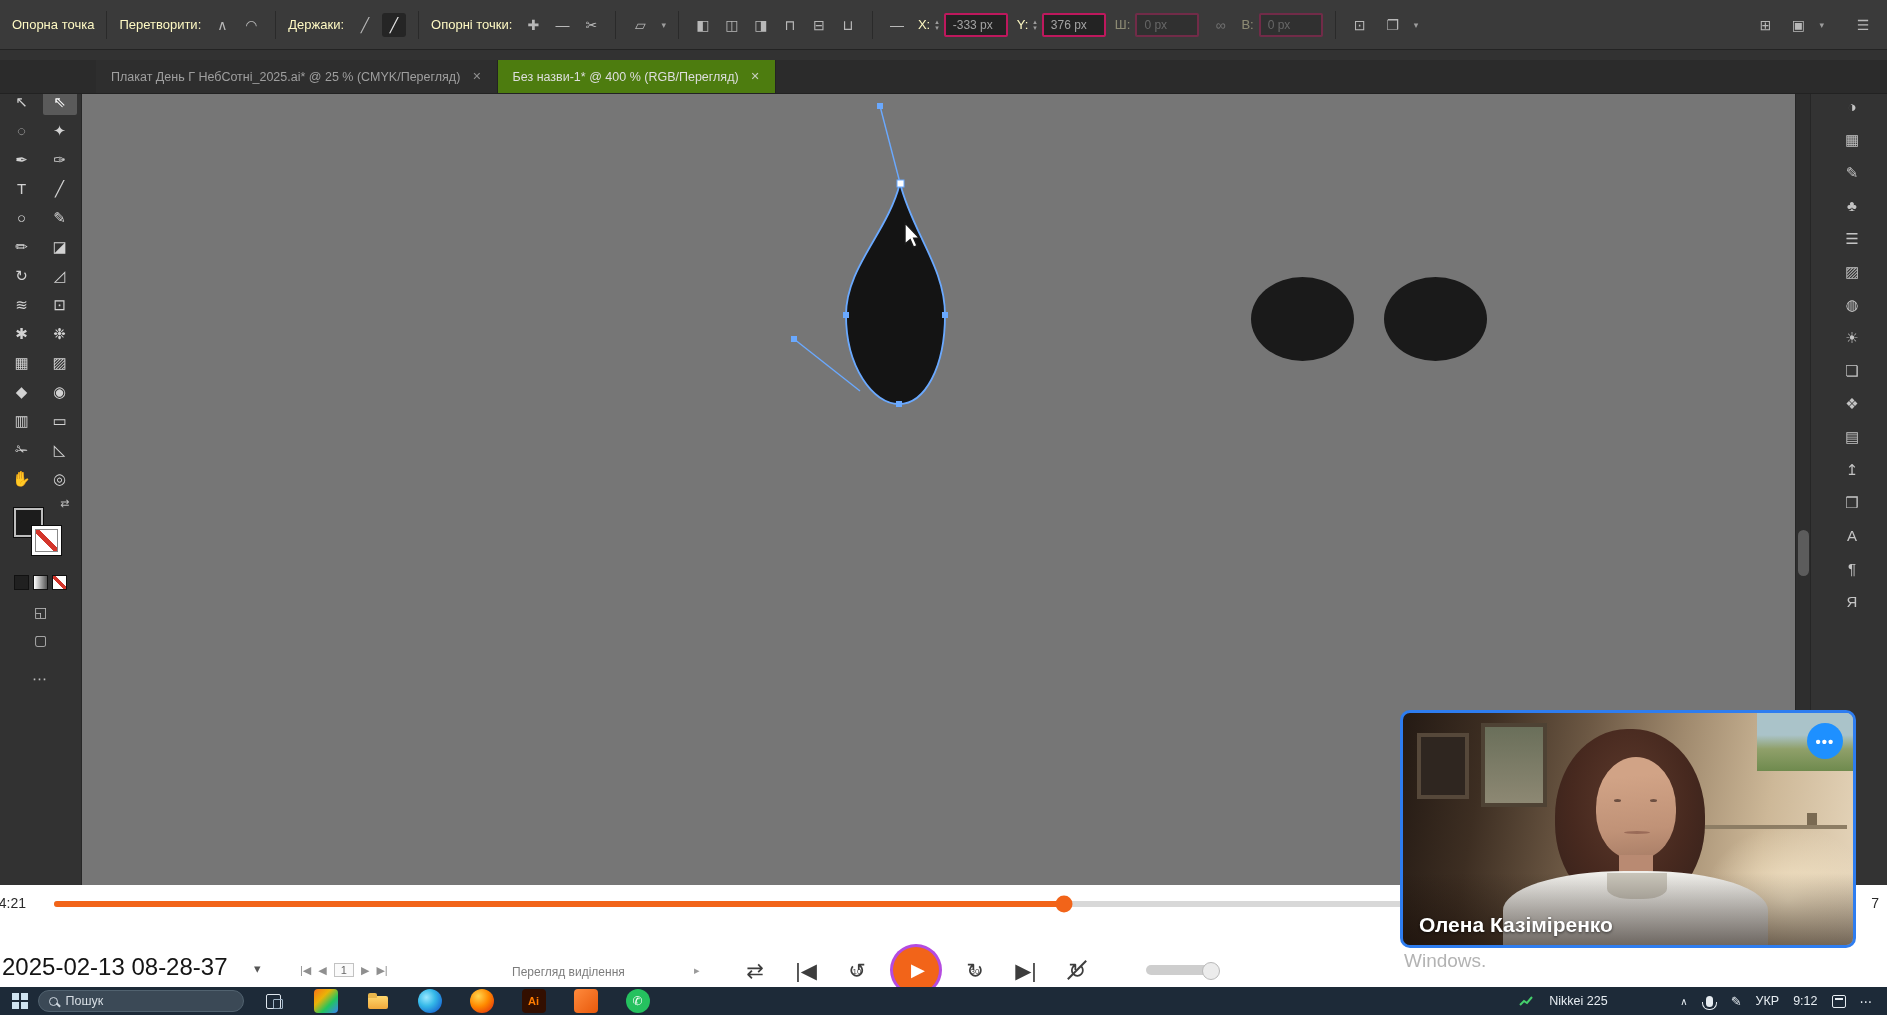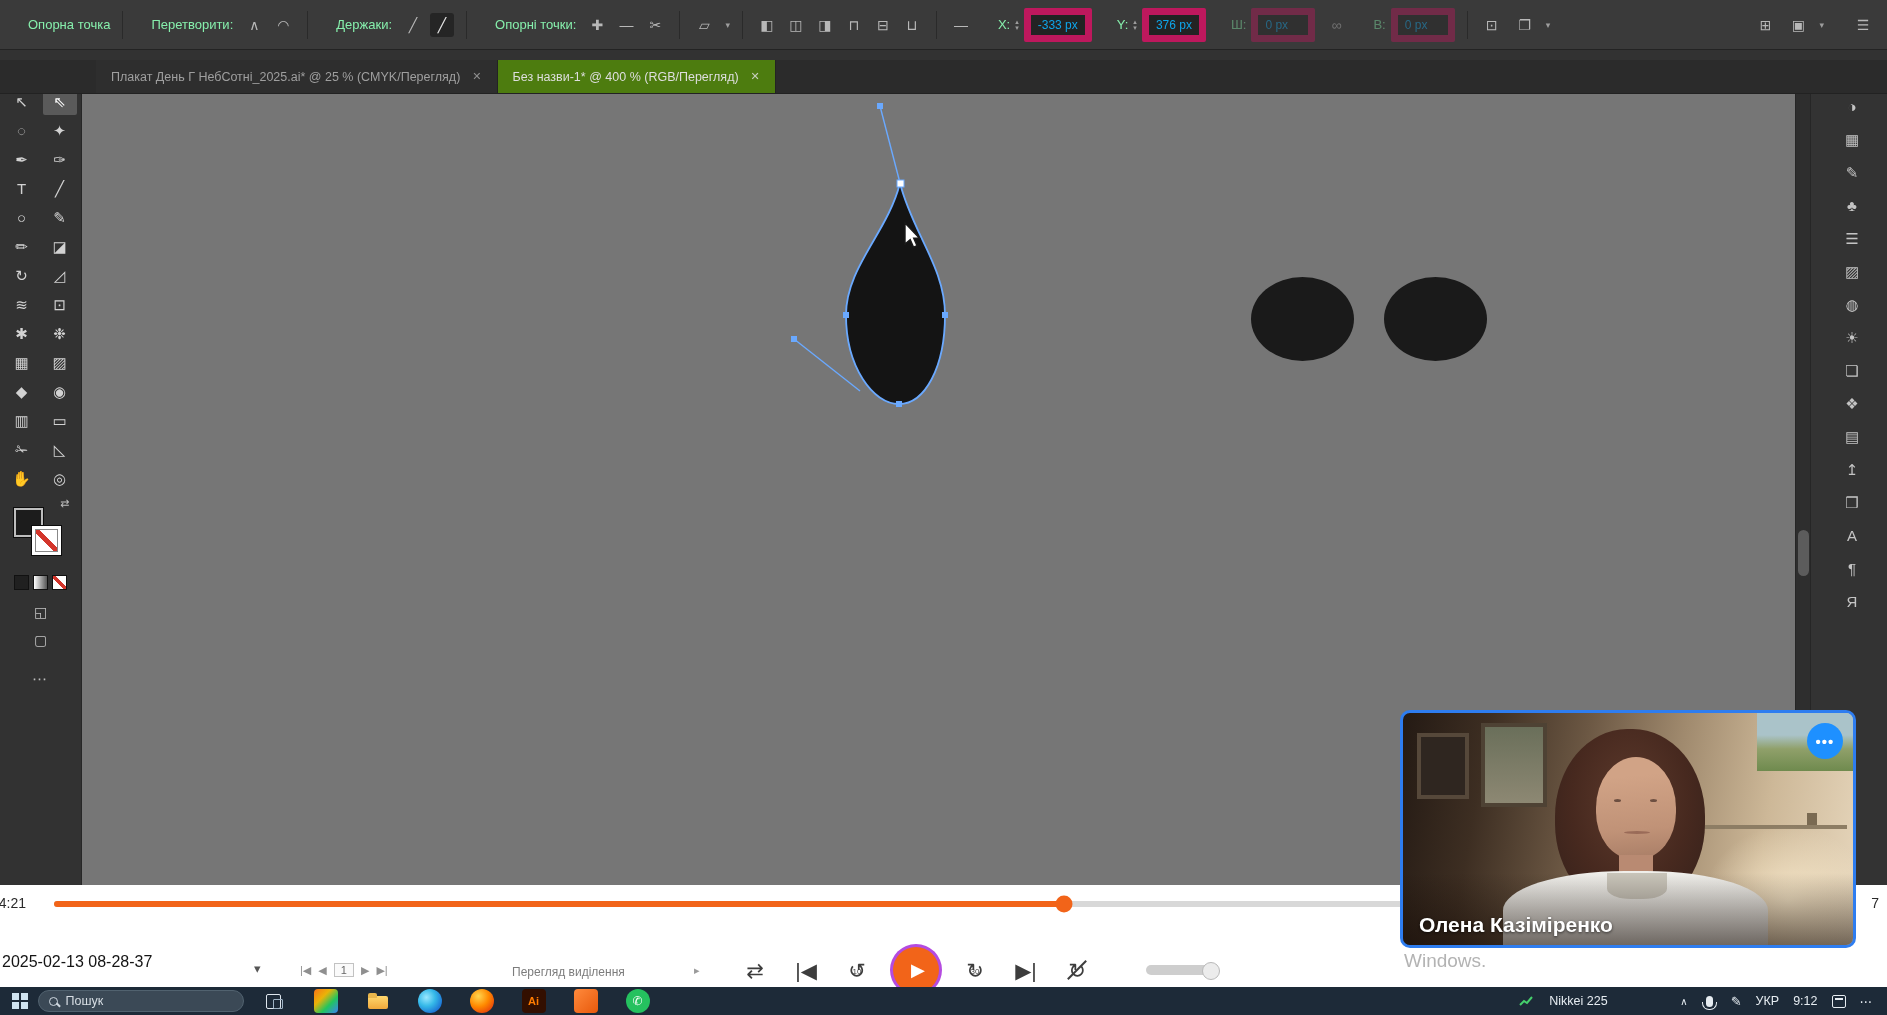--- a/index.html
+++ b/index.html
@@ -4,27 +4,27 @@
 <style>
   * { margin:0; padding:0; box-sizing:border-box; }
   html,body { width:1887px; height:1015px; overflow:hidden; background:#323232;
     font-family:"Liberation Sans", sans-serif; user-select:none; }
   body { position:relative; }
 
   
   .control-bar { position:absolute; left:0; top:0; width:100%; height:50px;
     background:#3a3a3a; border-bottom:1px solid #232323; display:flex; align-items:center;
     padding:0 12px; gap:9px; color:#c5c5c5; font-size:13px; z-index:10; }
-  .cb-label { white-space:nowrap; color:#86efac;margin-left:16px; }
+  .cb-label { white-space:nowrap; color:#fef9c3; }
   .cb-sep { width:1px; height:28px; background:#2a2a2a; margin:0 3px; flex:none; }
   .cb-icon { width:24px; height:24px; display:flex; align-items:center; justify-content:center;
     color:#b8b8b8; font-size:14px; border-radius:3px; flex:none; }
   .cb-icon.active { background:#252525; color:#e8e8e8; }
-  .cb-box { background:#232323; border:7px solid #be185d; border-radius:2px; padding:3px 7px;
-    min-width:64px; color:#0ea5e9; font-size:12px; white-space:nowrap; }
+  .cb-box { background:#232323; border:2px solid #be185d; border-radius:2px; padding:3px 7px;
+    min-width:64px; color:#a3a3a3; font-size:12px; white-space:nowrap; }
   .cb-field { display:flex; align-items:center; gap:5px; }
   .stepper { display:flex; flex-direction:column; line-height:6px; font-size:7px; color:#9d9d9d; }
   .dim { opacity:.42; }
   .cb-spacer { flex:1; }
   .cb-chevron { font-size:9px; color:#9d9d9d; }
   [data-list] { display:flex; align-items:center; gap:5px; }
 
   
   .tab-bar { position:absolute; left:0; top:60px; width:100%; height:34px; background:#2b2b2b;
     border-bottom:1px solid #222; display:flex; align-items:stretch; padding-left:96px; z-index:9; }
@@ -88,21 +88,21 @@
   .player-strip { position:absolute; left:0; top:885px; width:100%; height:102px; background:#fff;
     z-index:20; }
   .progress-track { position:absolute; left:54px; right:46px; top:16px; height:6px;
     background:#d8d8d8; border-radius:3px; }
   .progress-fill { position:absolute; left:0; top:0; height:100%; background:#f26419;
     border-radius:3px; }
   .progress-thumb { position:absolute; top:50%; width:17px; height:17px; border-radius:50%;
     background:#f26419; transform:translate(-50%,-50%); }
   .time-current { position:absolute; left:-9px; top:10px; font-size:14px; color:#2a2a2a; }
   .time-end { position:absolute; right:8px; top:10px; font-size:14px; color:#2a2a2a; }
-  .video-filename { position:absolute; left:2px; top:68px; font-size:16px; color:#141414;
+  .video-filename { position:absolute; left:2px; top:68px; font-size:24px; color:#141414;
     white-space:nowrap; }
   .filename-chevron { position:absolute; left:254px; top:76px; font-size:13px; color:#555; }
   .artboard-nav { position:absolute; left:300px; top:78px; display:flex; gap:7px;
     align-items:center; color:#8f8f8f; font-size:11px; }
   .artboard-nav .box { border:1px solid #c2c2c2; background:#fafafa; padding:0 6px; color:#666; }
   .selection-status { position:absolute; left:512px; top:80px; font-size:12px; color:#7c7c7c; }
   .status-arrow { position:absolute; left:694px; top:79px; font-size:11px; color:#9a9a9a; }
   .mini-slider { position:absolute; left:1146px; top:80px; width:70px; height:10px; background:#cecece;
     border-radius:5px; }
   .mini-slider::after { content:""; position:absolute; right:-4px; top:-3px; width:16px; height:16px;

